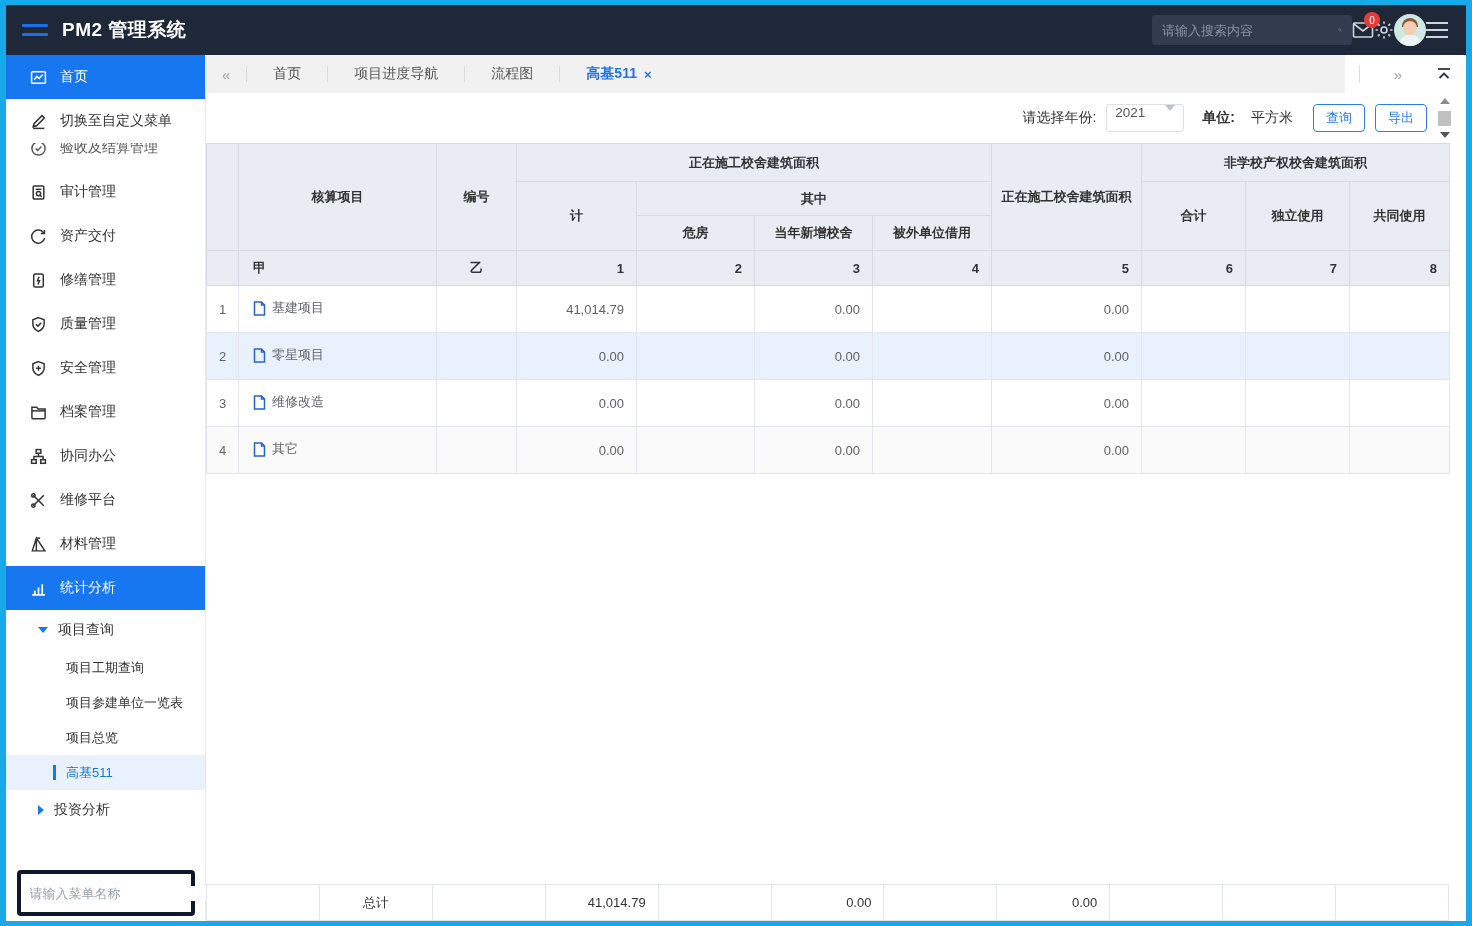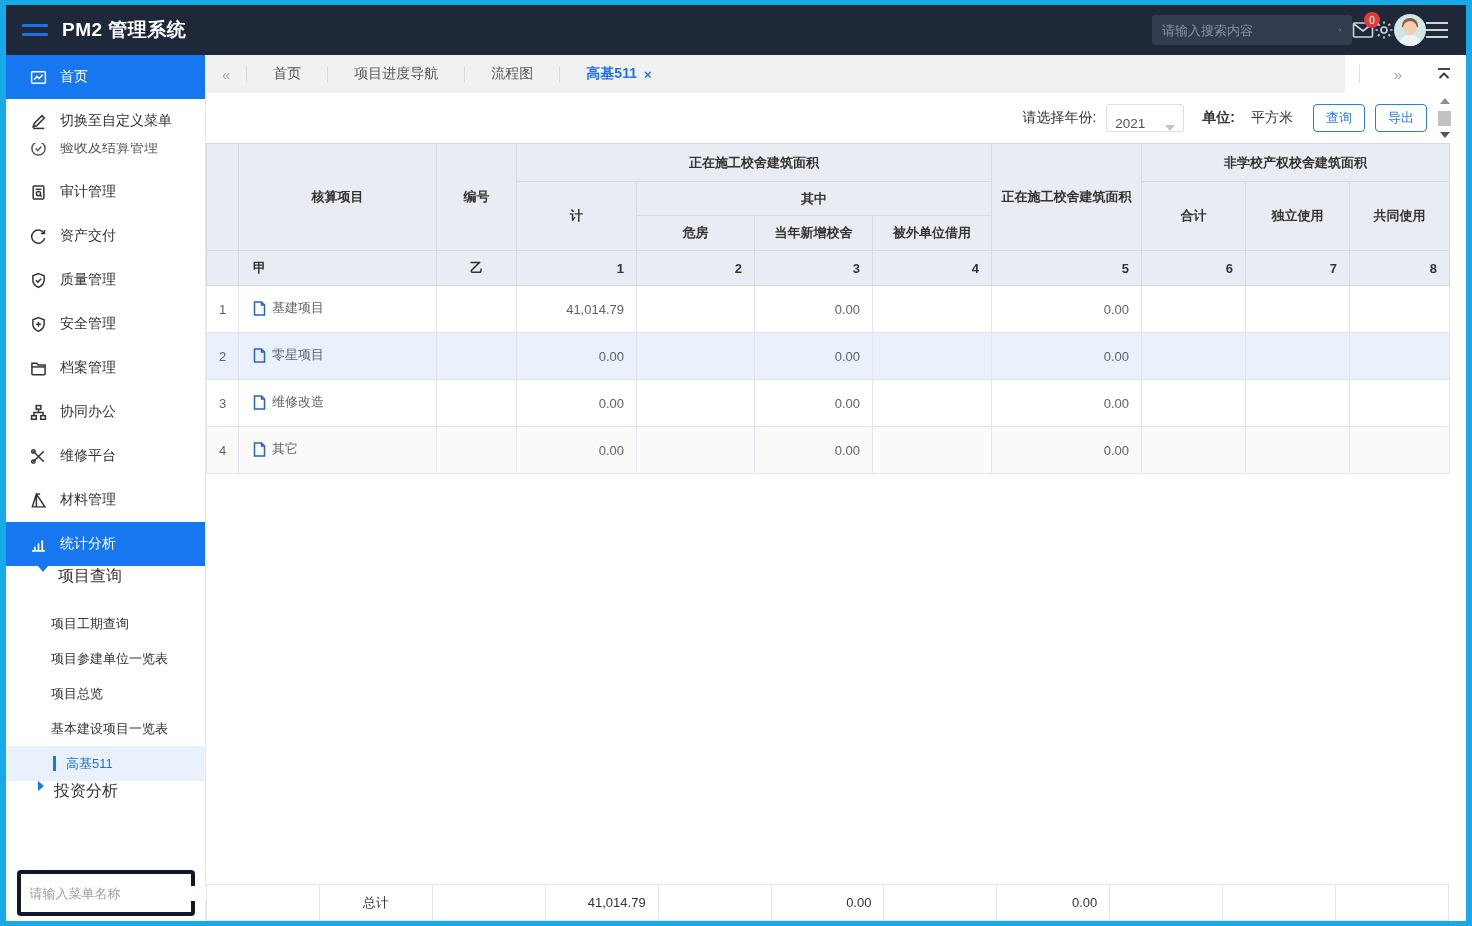--- a/index.html
+++ b/index.html
@@ -29,45 +29,45 @@
   .app { flex:1; display:flex; min-height:0; }
 
   
   .sidebar { width:200px; background:#fff; border-right:1px solid #e6e8ee; display:flex; flex-direction:column; flex-shrink:0; }
   .side-menu { flex:1; overflow:hidden; }
   .side-item { height:44px; display:flex; align-items:center; gap:13px; padding-left:24px; font-size:14px; color:#333; cursor:pointer; }
   .side-item svg { flex-shrink:0; }
   .side-item.active { background:#1677f0; color:#fff; }
   .clip-wrap { height:27px; overflow:hidden; }
   .clip-wrap .side-item { margin-top:-17px; color:#555; }
-  .sub-parent { height:40px; display:flex; gap:10px; padding-left:32px; font-size:16px; color:#333; cursor:pointer; }
+  .sub-parent { height:40px; display:flex; align-items:center; gap:10px; padding-left:32px; font-size:14px; color:#333; cursor:pointer; }
   .caret-down { width:0; height:0; border-left:5px solid transparent; border-right:5px solid transparent; border-top:6px solid #1677f0; }
   .caret-right { width:0; height:0; border-top:5px solid transparent; border-bottom:5px solid transparent; border-left:6px solid #1677f0; }
-  .sub-child { height:35px; display:flex; align-items:center; padding-left:45px; font-size:13px; color:#333; cursor:pointer; }
+  .sub-child { height:35px; display:flex; align-items:center; padding-left:60px; font-size:13px; color:#333; cursor:pointer; }
   .sub-child.selected { background:#e9f2fc; color:#1677d2; padding-left:47px; }
   .sel-bar { width:3px; height:15px; background:#1677f0; margin-right:10px; }
   .side-search { height:56px; display:flex; align-items:center; justify-content:center; flex-shrink:0; }
   .side-search .box { width:178px; height:46px; border:4px solid #0f172a; border-radius:4px; display:flex; align-items:center; padding:0 9px; }
   .side-search input { flex:1; border:none; outline:none; font-size:13px; color:#333; font-family:inherit; }
   .side-search input::placeholder { color:#9aa0a8; }
 
   
   .main { flex:1; display:flex; flex-direction:column; min-width:0; background:#fff; }
 
   .tabstrip { height:38px; background:#f1f1f2; display:flex; align-items:center; flex-shrink:0; font-size:14px; color:#555; }
   .tab-nav { padding:0 16px; color:#9aa0a8; cursor:pointer; font-size:15px; }
   .tab-sep { width:1px; height:16px; background:#d9d9d9; }
   .tab { padding:0 26px; cursor:pointer; display:flex; align-items:center; gap:7px; }
   .tab.active { color:#2472e8; font-weight:bold; }
   .tab .close { color:#2472e8; font-weight:bold; font-size:13px; cursor:pointer; }
   .tabstrip .right-zone { margin-left:auto; height:100%; background:#fff; display:flex; align-items:center; padding:0 14px; gap:18px; }
   .rz-sep { width:1px; height:18px; background:#ddd; }
 
   .toolbar { height:50px; display:flex; align-items:center; justify-content:flex-end; gap:10px; padding-right:14px; font-size:14px; color:#333; flex-shrink:0; }
-  .select { width:78px; height:28px; border:1px solid #dcdfe6; border-radius:3px; display:flex; align-items:flex-end; padding:0 8px; color:#555; font-size:13.5px; cursor:pointer; margin-right:8px; }
+  .select { width:78px; height:28px; border:1px solid #dcdfe6; border-radius:3px; display:flex; align-items:flex-start; padding:0 8px; color:#555; font-size:13.5px; cursor:pointer; margin-right:8px; }
   .select .sel-caret { margin-left:auto; width:0; height:0; border-left:5px solid transparent; border-right:5px solid transparent; border-top:6px solid #c0c4cc; }
   .unit { margin:0 10px 0 6px; }
   .btn { height:28px; padding:0 12px; border:1px solid #2b7ce5; color:#2b7ce5; background:#fff; border-radius:4px; font-size:13px; cursor:pointer; font-family:inherit; }
   .mini-scroll { width:15px; height:44px; display:flex; flex-direction:column; align-items:center; justify-content:space-between; padding:2px 0; }
   .ms-up { width:0; height:0; border-left:5px solid transparent; border-right:5px solid transparent; border-bottom:6px solid #8c8c8c; cursor:pointer; }
   .ms-down { width:0; height:0; border-left:5px solid transparent; border-right:5px solid transparent; border-top:6px solid #555; cursor:pointer; }
   .ms-thumb { width:13px; height:15px; background:#c1c1c1; cursor:pointer; }
 
   
   .table-zone { flex:1; display:flex; flex-direction:column; min-height:0; }
@@ -178,20 +178,27 @@
         </div>
 
         <div class="side-item">
           <svg width="17" height="17" viewBox="0 0 16 16" fill="none" stroke="currentColor" stroke-width="1.4">
               <path d="M13.8 9.5A6.2 6.2 0 1 1 13 4.8"></path>
               <polyline points="13.6,1.8 13.6,5.2 10.2,5.2"></polyline>
             </svg>
           <span>资产交付</span>
         </div>
 
+        <div class="side-item">
+          <svg width="17" height="17" viewBox="0 0 16 16" fill="none" stroke="currentColor" stroke-width="1.4">
+              <rect x="3.5" y="1.8" width="9" height="12.4" rx="1.5"></rect>
+              <polyline points="8.6,4.5 7,8.2 9,8.2 7.4,11.8"></polyline>
+            </svg>
+          <span>修缮管理</span>
+        </div>
 
         <div class="side-item">
           <svg width="17" height="17" viewBox="0 0 16 16" fill="none" stroke="currentColor" stroke-width="1.4">
               <path d="M8 1.5l5.3 2v4.2c0 3-2.1 5.1-5.3 6.8C4.7 12.8 2.7 10.7 2.7 7.7V3.5z"></path>
               <polyline points="5.6,7.8 7.4,9.5 10.6,6.3"></polyline>
             </svg>
           <span>质量管理</span>
         </div>
 
         <div class="side-item">
@@ -255,23 +262,20 @@
         </div>
 
         <div class="sub-child">
             <span>项目工期查询</span>
           </div>
         <div class="sub-child">
             <span>项目参建单位一览表</span>
           </div>
         <div class="sub-child">
             <span>项目总览</span>
-          </div>
-        <div class="sub-child">
-            <span>基本建设项目一览表</span>
           </div>
         <div class="sub-child selected">
           <span class="sel-bar"></span>
           <span>高基511</span>
         </div>
 
         <div class="sub-parent">
           <span class="caret-right"></span>
           <span>投资分析</span>
         </div>

